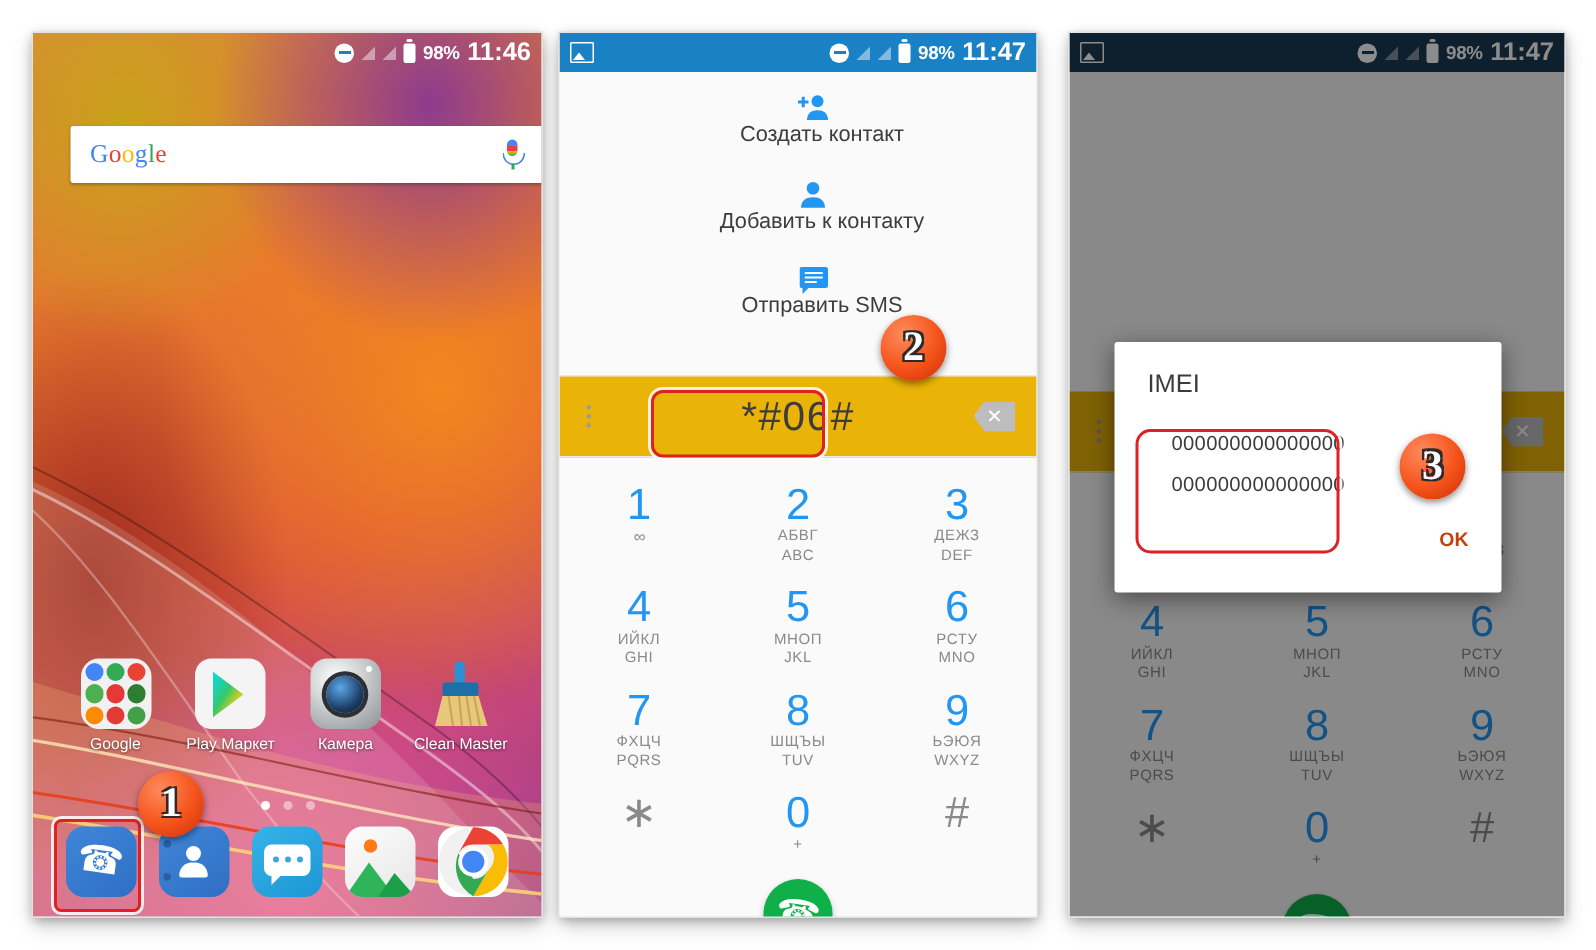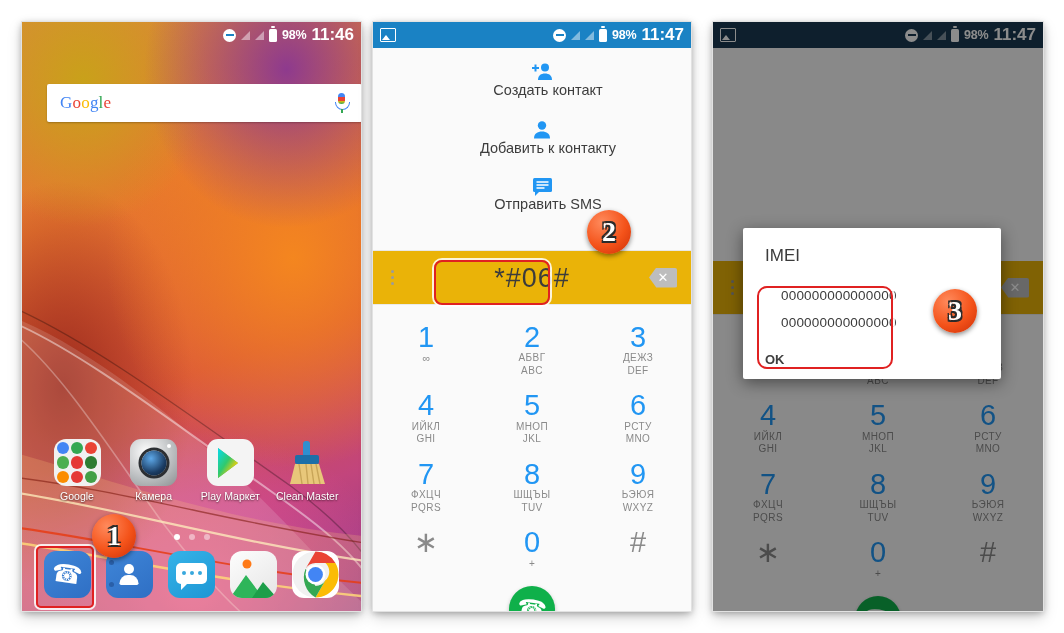--- a/index.html
+++ b/index.html
@@ -137,25 +137,25 @@
   .ksub{font-size:10px;color:#8a8a8a;line-height:1.25;letter-spacing:.4px;}
   .vm{font-size:11px;color:#8a8a8a;letter-spacing:-1px;}
   .callrow{display:flex;justify-content:center;padding:10px 0 14px;}
   .callbtn{width:46px;height:46px;border-radius:50%;background:#0fb04a;display:flex;
            align-items:center;justify-content:center;box-shadow:0 2px 4px rgba(0,0,0,.25);}
   .callbtn span{color:#fff;font-size:24px;transform:rotate(8deg);}
 
   
   .scrim{position:absolute;inset:0;background:rgba(0,0,0,.45);}
   .dialog{position:absolute;left:30px;top:206px;width:258px;background:#fff;border-radius:2px;
-          box-shadow:0 4px 16px rgba(0,0,0,.45);padding:18px 0 8px;}
+          box-shadow:0 4px 16px rgba(0,0,0,.45);padding:18px 0 24px;}
   .dtitle{font-size:17px;color:#3b3b3b;padding:0 22px 2px;}
   .dbody{padding:14px 22px 6px;margin-left:16px;}
   .dline{font-size:13.5px;color:#3b3b3b;letter-spacing:.2px;padding:6px 0;white-space:nowrap;}
-  .dok{text-align:left;padding:10px 22px 4px;color:#404040;font-size:13px;font-weight:bold;}
+  .dok{text-align:right;padding:10px 22px 4px;color:#c2410c;font-size:13px;font-weight:bold;}
 </style>
 </head>
 <body>
 
 <div class="stage">
 
   <div class="phone" id="p1">
     <div class="wall">
       <svg viewBox="0 0 339 589" preserveAspectRatio="none">
         <path d="M-10 300 C 60 330 150 400 250 470 C 300 505 330 530 350 560" stroke="rgba(255,255,255,.45)" stroke-width="2" fill="none"></path>
@@ -200,46 +200,46 @@
             <i style="background:#34a853"></i>
             <i style="background:#ea4335"></i>
           <i style="background:#4caf50"></i>
             <i style="background:#e53935"></i>
             <i style="background:#2e7d32"></i>
           <i style="background:#fb8c00"></i>
             <i style="background:#e53935"></i>
             <i style="background:#43a047"></i>
         </div>
         <div class="applabel">Google</div>
-      </div>
-      <div class="app">
-        <div class="appic camic">
-          <span class="fl"></span>
-            <span class="lens"></span>
-        </div>
-        <div class="applabel">Камера</div>
       </div>
       <div class="app">
         <div class="appic playic">
           <svg width="30" height="32" viewBox="0 0 30 32">
             <path d="M3 1 L23 16 L3 31 Z" fill="#4caf50"></path>
             <path d="M3 1 L23 16 L3 31 Z" fill="url(#pg)" opacity=".9"></path>
             <defs>
                 <linearGradient id="pg" x1="0" y1="0" x2="1" y2="1">
               <stop offset="0%" stop-color="#00e0ff"></stop>
                   <stop offset="45%" stop-color="#2ecc71"></stop>
               <stop offset="75%" stop-color="#ffd200"></stop>
                   <stop offset="100%" stop-color="#ff3d3d"></stop>
             </linearGradient>
               </defs>
           </svg>
         </div>
         <div class="applabel">Play Маркет</div>
       </div>
       <div class="app">
+        <div class="appic camic">
+          <span class="fl"></span>
+            <span class="lens"></span>
+        </div>
+        <div class="applabel">Камера</div>
+      </div>
+      <div class="app">
         <div class="appic cleanic">
           <svg width="47" height="47" viewBox="0 0 47 47">
             <rect x="20" y="2" width="7" height="16" rx="3" fill="#2f8fd0"></rect>
             <rect x="12" y="16" width="24" height="9" rx="2" fill="#1d6fa8"></rect>
             <path d="M12 25 L36 25 L42 45 L7 45 Z" fill="#e8c77a"></path>
             <path d="M16 25 L20 45 M22 25 L24 45 M28 25 L30 45 M33 25 L36 45" stroke="#c9a css"></path>
             <path d="M16 25 L19 45 M23 25 L25 45 M28 25 L31 45 M33 25 L37 45" stroke="#c8a558" stroke-width="1.4" fill="none"></path>
           </svg>
         </div>
         <div class="applabel">Clean Master</div>

